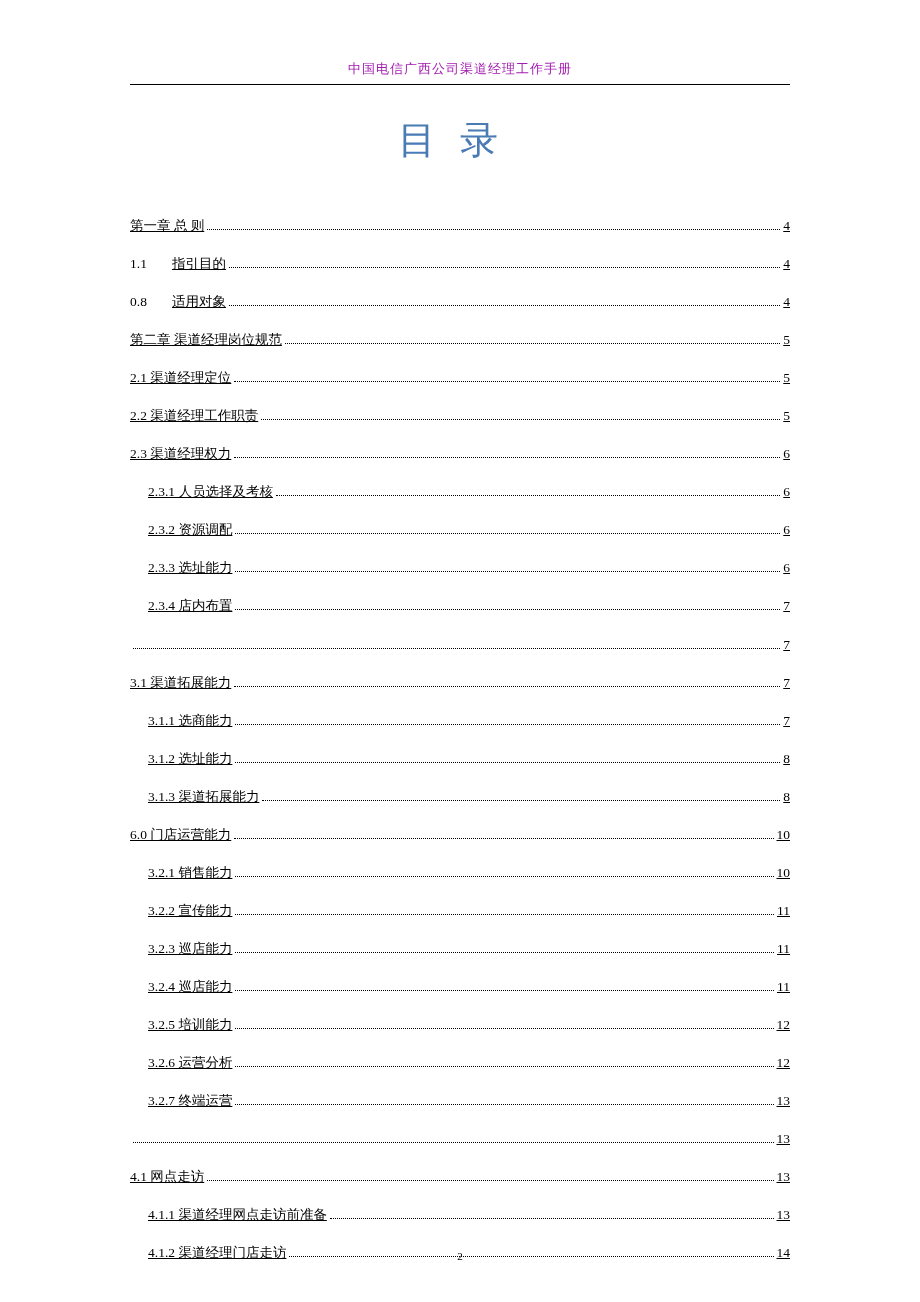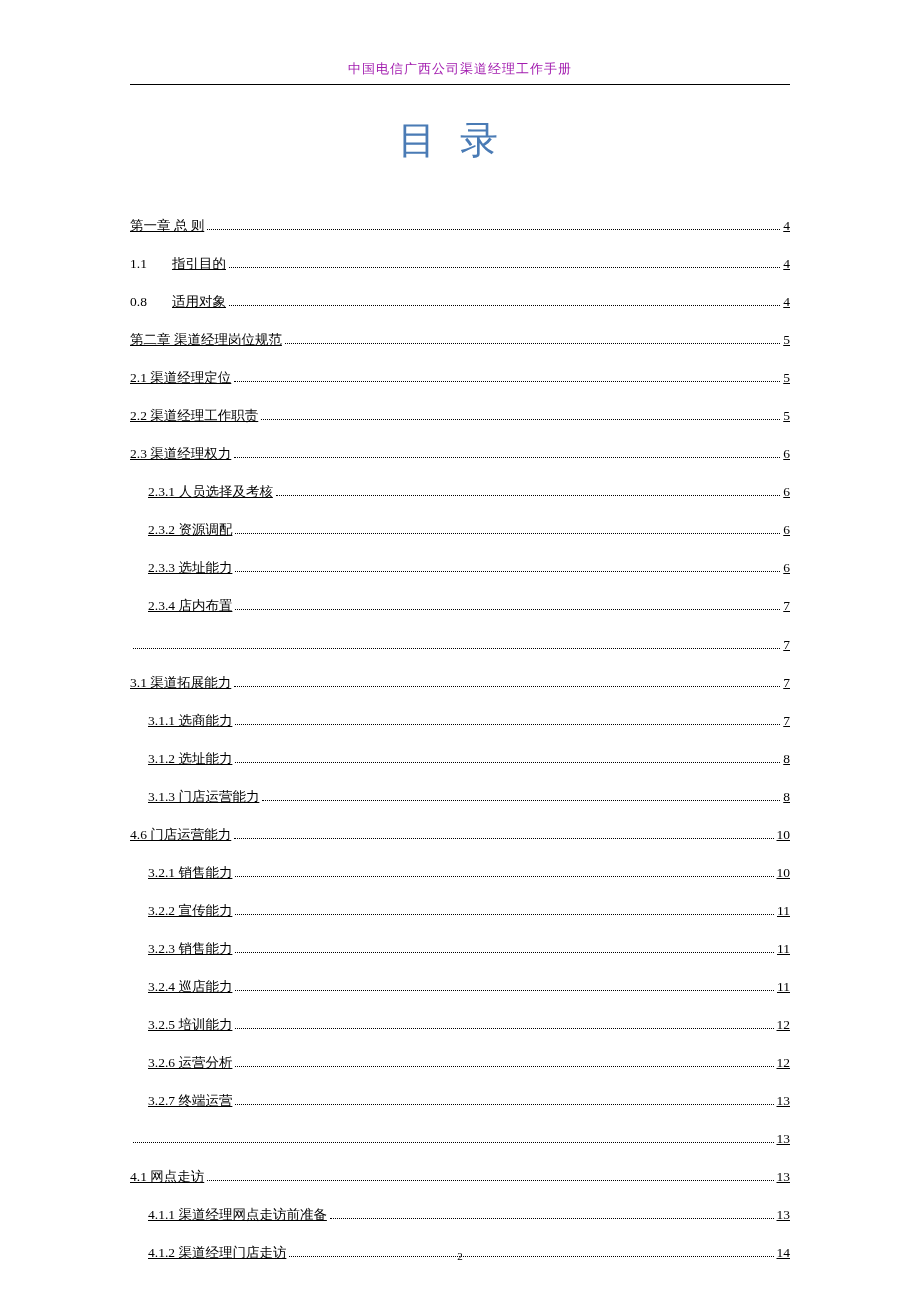--- a/index.html
+++ b/index.html
@@ -152,41 +152,41 @@
         <span class="toc-label">3.1.1 选商能力</span>
         <span class="toc-dots"></span>
         <span class="toc-page">7</span>
       </div>
       <div class="toc-entry level-2">
         <span class="toc-label">3.1.2  选址能力</span>
         <span class="toc-dots"></span>
         <span class="toc-page">8</span>
       </div>
       <div class="toc-entry level-2">
-        <span class="toc-label">3.1.3  门店运营能力</span>
+        <span class="toc-label">3.1.3  渠道拓展能力</span>
         <span class="toc-dots"></span>
         <span class="toc-page">8</span>
       </div>
       <div class="toc-entry level-0">
-        <span class="toc-label">4.6  门店运营能力</span>
+        <span class="toc-label">6.0  门店运营能力</span>
         <span class="toc-dots"></span>
         <span class="toc-page">10</span>
       </div>
       <div class="toc-entry level-2">
         <span class="toc-label">3.2.1 销售能力</span>
         <span class="toc-dots"></span>
         <span class="toc-page">10</span>
       </div>
       <div class="toc-entry level-2">
         <span class="toc-label">3.2.2  宣传能力</span>
         <span class="toc-dots"></span>
         <span class="toc-page">11</span>
       </div>
       <div class="toc-entry level-2">
-        <span class="toc-label">3.2.3 销售能力</span>
+        <span class="toc-label">3.2.3 巡店能力</span>
         <span class="toc-dots"></span>
         <span class="toc-page">11</span>
       </div>
       <div class="toc-entry level-2">
         <span class="toc-label">3.2.4  巡店能力</span>
         <span class="toc-dots"></span>
         <span class="toc-page">11</span>
       </div>
       <div class="toc-entry level-2">
         <span class="toc-label">3.2.5 培训能力</span>

